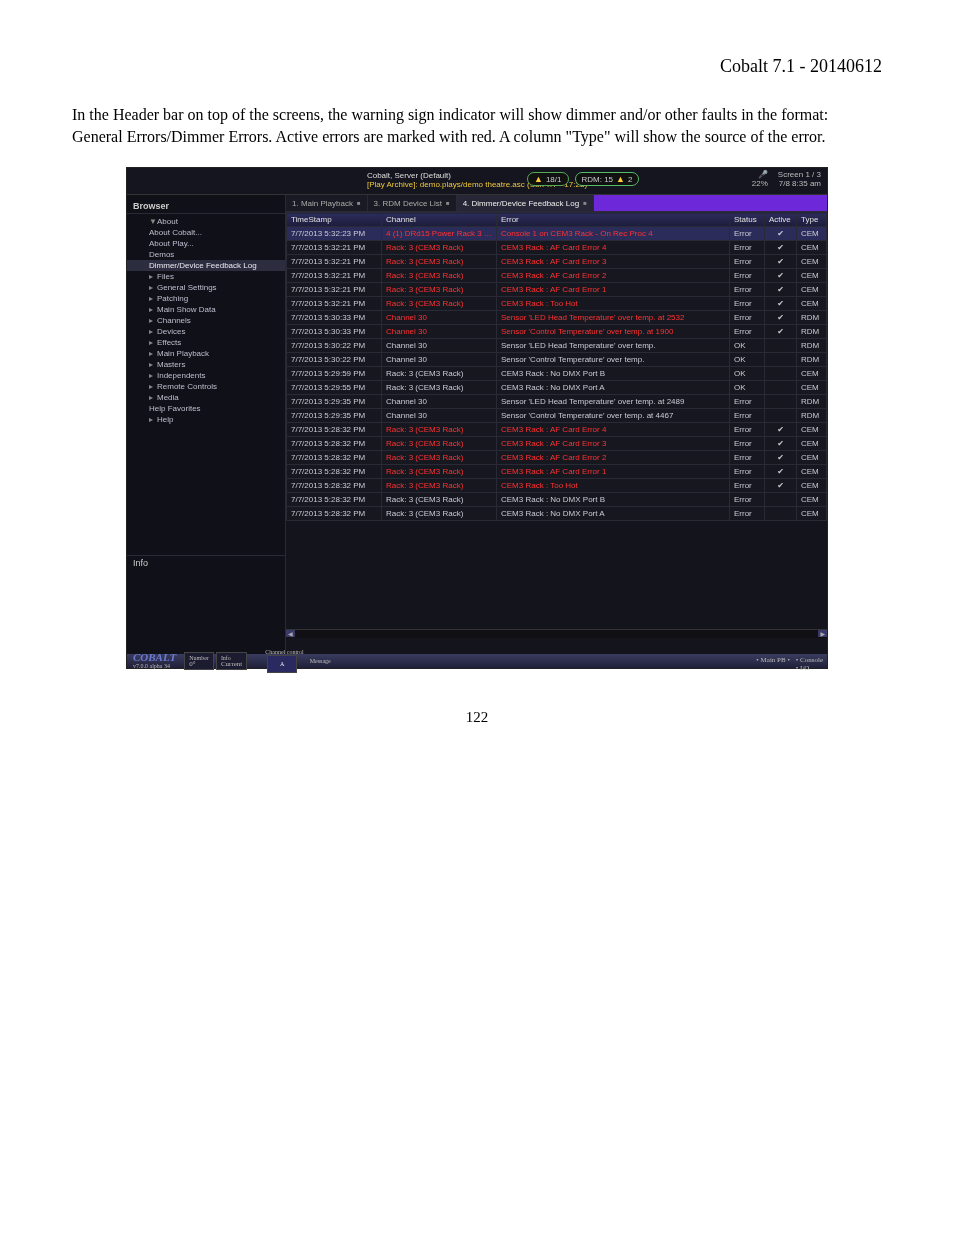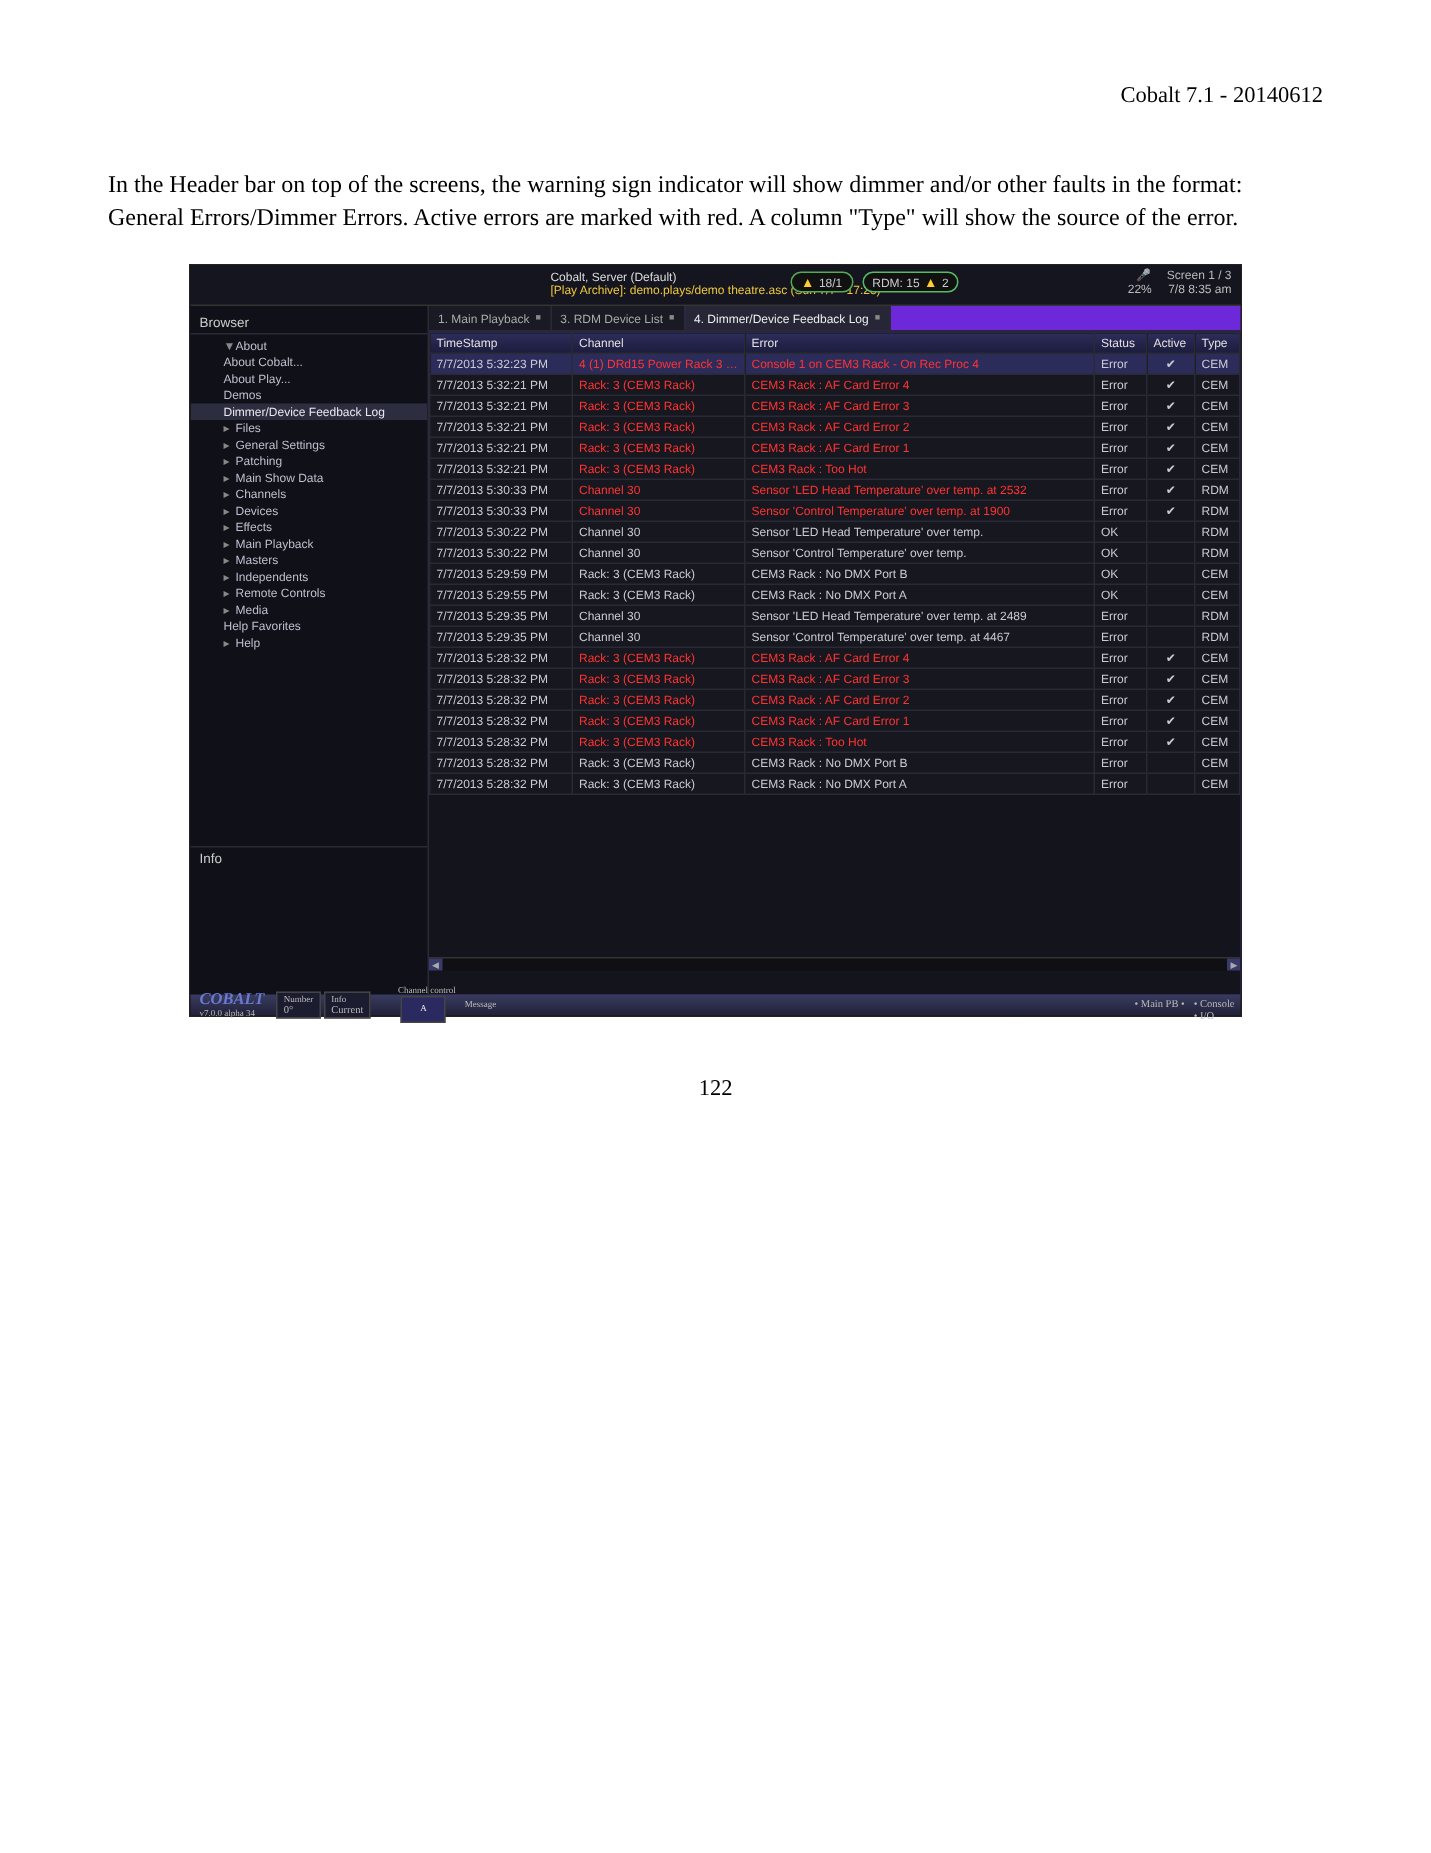--- a/index.html
+++ b/index.html
@@ -8,22 +8,22 @@
     font-family: Arial, sans-serif;
     color: #000;
     width: 954px;
   }
   .page {
     padding: 56px 72px 40px 72px;
     box-sizing: border-box;
   }
   .doc-header {
     text-align: right;
-    font-size: 15px;
-    margin-bottom: 40px;
+    font-size: 18px;
+    margin-bottom: 27px;
     font-family: "Times New Roman", serif;
   }
   .body-text {
     font-family: "Times New Roman", serif;
     font-size: 16px;
     line-height: 1.35;
     margin-bottom: 20px;
   }
   .screenshot {
     width: 700px;
@@ -77,20 +77,21 @@
   .sidebar {
     width: 158px;
     background: #101018;
     border-right: 1px solid #2a2a36;
     padding: 4px 0;
     display: flex; flex-direction: column;
   }
   .sidebar .panel-title {
     font-size: 9px; color: #ccc; padding: 2px 6px;
     border-bottom: 1px solid #2a2a36;
+    font-weight: bold;
   }
   .tree { padding: 2px 0; font-size: 8px; flex: 1; overflow: hidden; }
   .tree-item { padding: 1px 4px 1px 14px; color: #bfbfcf; }
   .tree-item.top { padding-left: 22px; }
   .tree-item .caret { color: #888; margin-right: 2px; display: inline-block; width: 6px; }
   .tree-item.selected {
     background: #2d2d40;
     color: #e8e8f0;
   }
   .info-panel {

